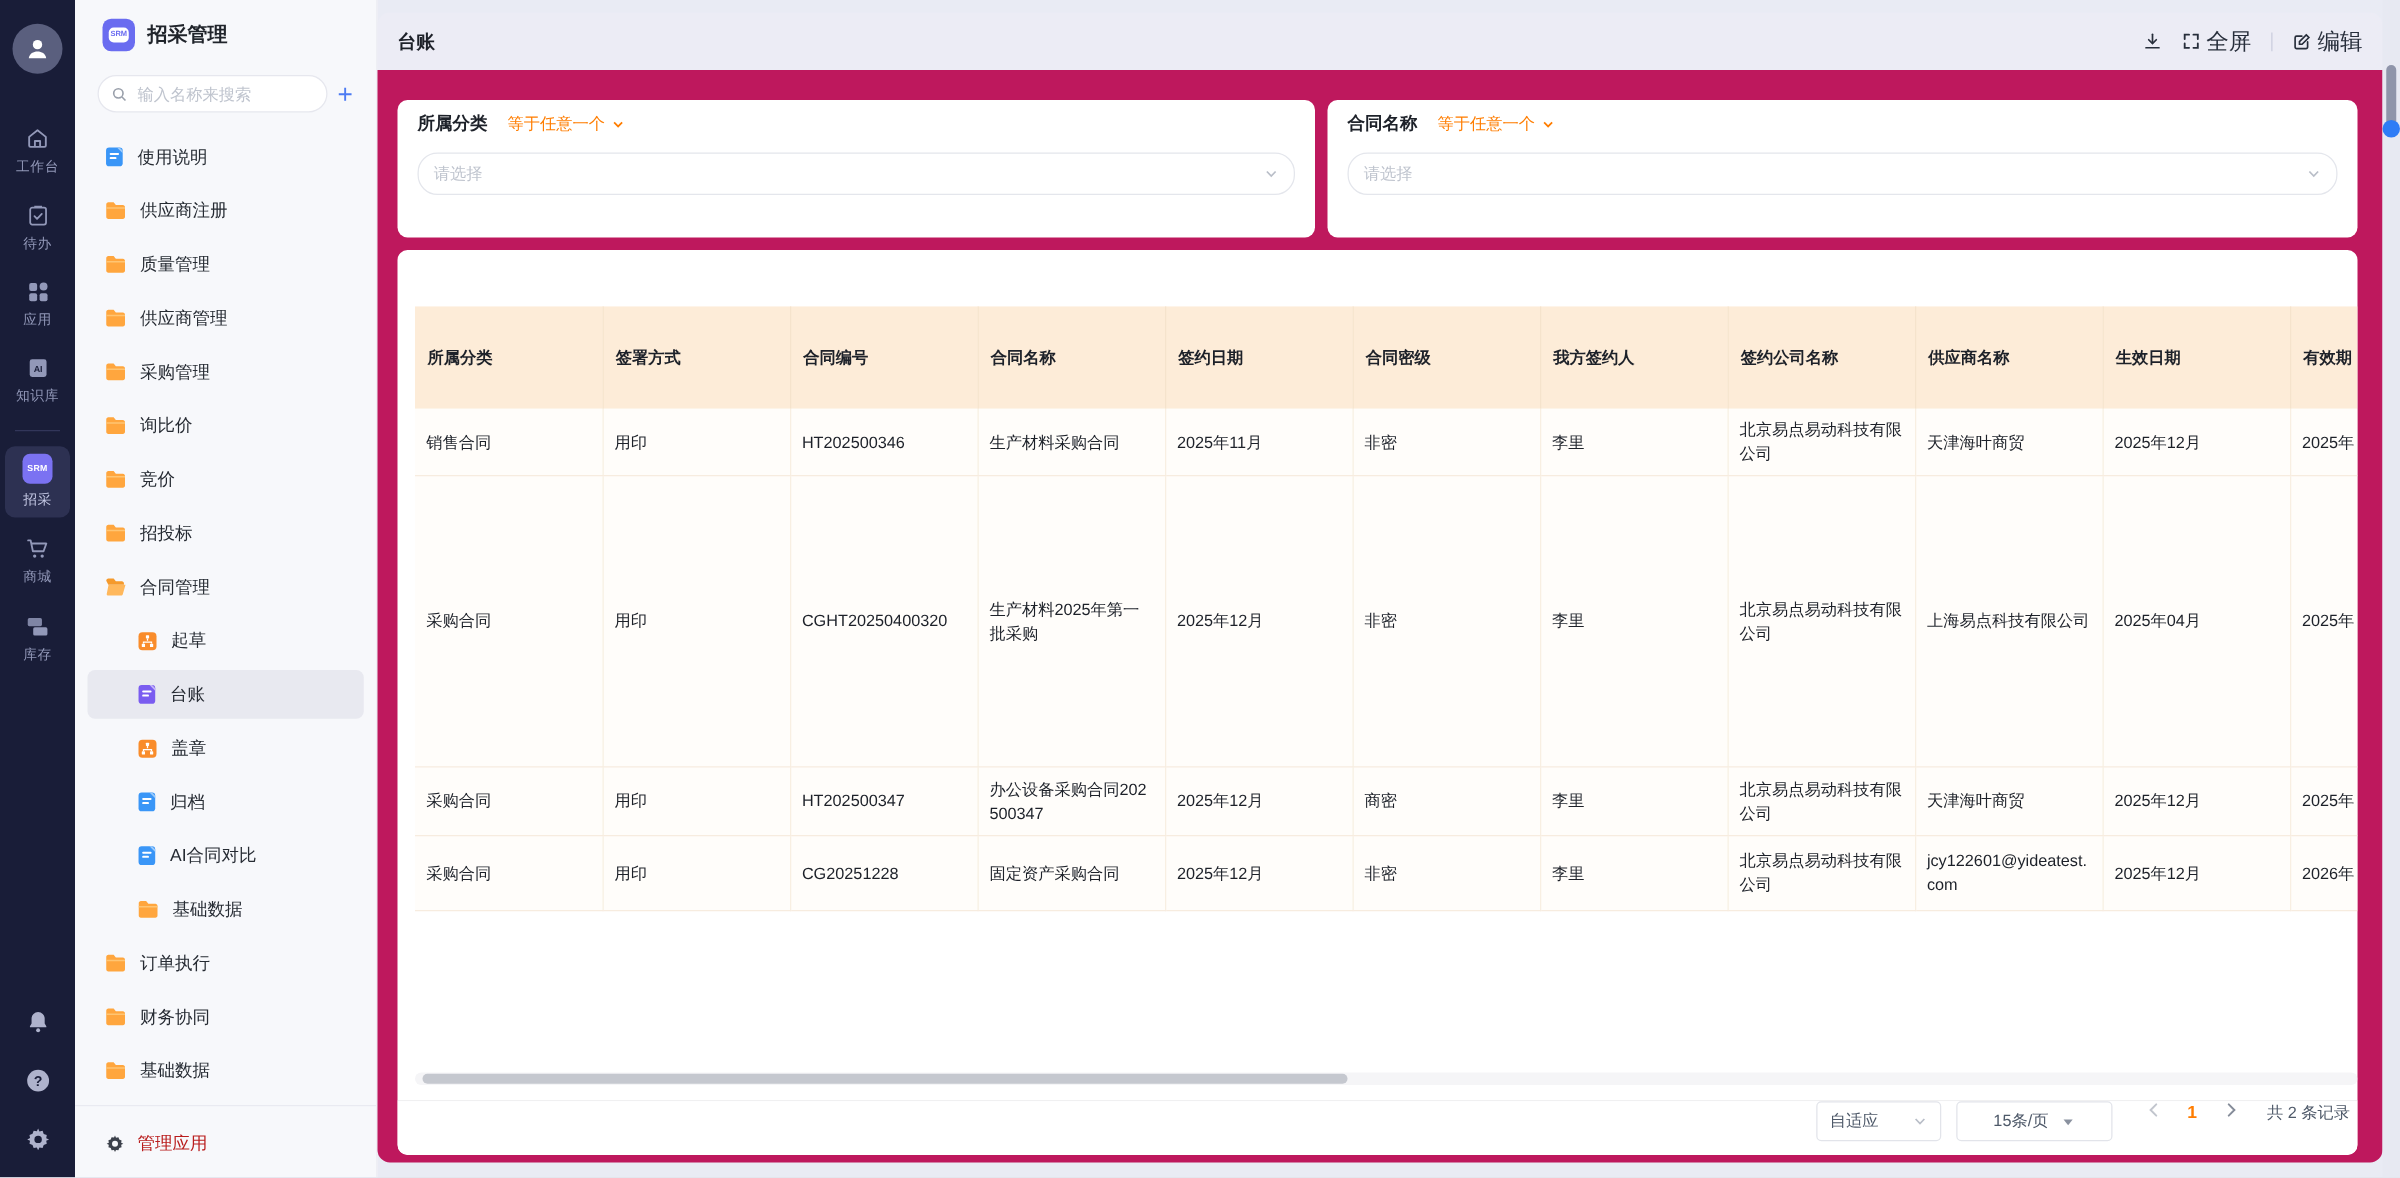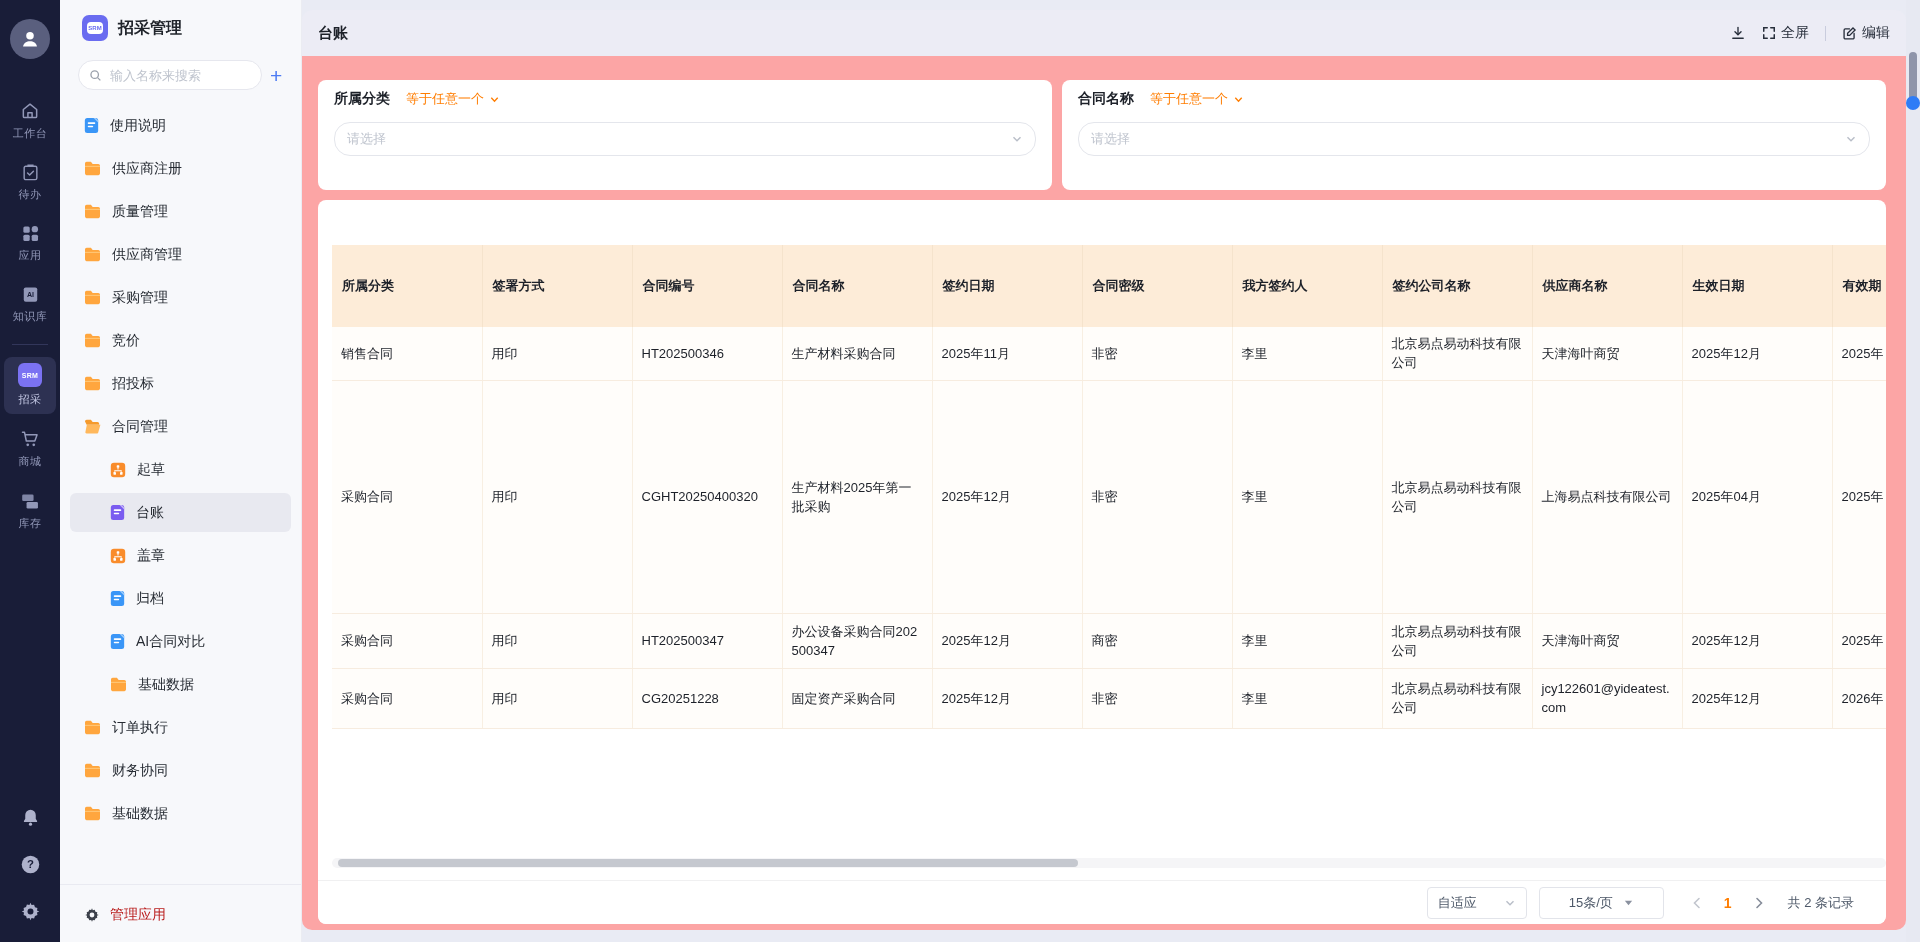--- a/index.html
+++ b/index.html
@@ -39,23 +39,23 @@
   .menu-item>*{position:relative;}
   #sb-divider{position:absolute;left:0;right:0;top:884px;height:1px;background:#e9eaf1;}
   #sb-footer{position:absolute;left:24px;top:898px;height:34px;display:flex;align-items:center;gap:10px;cursor:pointer;}
   #sb-footer .m-label{font-size:14px;color:#b91c1c;}
 
   
   #main{position:absolute;left:302px;top:10px;width:1604px;height:920px;}
   #main-header{position:absolute;left:0;top:0;right:0;height:46px;background:#ececf5;border-radius:10px 10px 0 0;display:flex;align-items:center;padding:0 16px;}
   #page-title{font-size:15px;font-weight:700;color:#1d2129;}
   #header-actions{margin-left:auto;display:flex;align-items:center;gap:16px;color:#272e3b;}
-  .hdr-btn{display:flex;align-items:center;gap:5px;font-size:14px;cursor:pointer;color:#272e3b;}
+  .hdr-btn{display:flex;align-items:center;gap:5px;font-size:18px;cursor:pointer;color:#272e3b;}
   .hdr-sep{width:1px;height:15px;background:#c9ccdd;}
-  #panel-body{position:absolute;left:0;top:46px;right:0;bottom:0;background:#fca5a5;border-radius:0 0 10px 10px;}
+  #panel-body{position:absolute;left:0;top:46px;right:0;bottom:0;background:#be185d;border-radius:0 0 10px 10px;}
 
   
   #filter-row{position:absolute;left:16px;top:24px;right:20px;display:flex;gap:10px;}
   .filter-card{background:#fff;border-radius:8px;height:110px;position:relative;}
   .filter-card.c0{width:734px;}
   .filter-card.c1{flex:1;}
   .fc-labels{position:absolute;left:16px;top:10px;display:flex;align-items:center;gap:16px;}
   .fc-name{font-size:14px;font-weight:700;color:#1d2129;}
   .fc-op{font-size:13px;color:#ff7d00;display:flex;align-items:center;gap:5px;cursor:pointer;}
   .fc-select{position:absolute;left:16px;right:16px;top:42px;height:34px;border:1px solid #e4e6ec;border-radius:16px;background:#fff;display:flex;align-items:center;padding:0 12px;cursor:pointer;}
@@ -76,21 +76,21 @@
   table.ledger tr.row-0 td{height:53px;}
   table.ledger tr.row-1 td{height:233px;}
   table.ledger tr.row-2 td{height:55px;}
   table.ledger tr.row-3 td{height:60px;}
 
   
   #hscroll{position:absolute;left:14px;top:658px;width:1554px;height:10px;border-radius:5px;background:#f5f5f7;}
   #hscroll-thumb{position:absolute;left:6px;top:1px;width:740px;height:8px;border-radius:4px;background:#c5c8cf;cursor:pointer;}
 
   
-  #pagination{position:absolute;left:0;right:0;bottom:0;height:44px;border-top:1px solid #f0f0f1;display:flex;align-items:center;justify-content:flex-end;padding-right:32px;background:#fff;border-radius:0 0 8px 8px;}
+  #pagination{position:absolute;left:0;right:0;bottom:0;height:44px;border-top:1px solid #f0f0f1;display:flex;align-items:flex-start;justify-content:flex-end;padding-right:6px;background:#fff;border-radius:0 0 8px 8px;}
   .pg-select{height:32px;border:1px solid #e2e4ea;border-radius:4px;display:flex;align-items:center;padding:0 10px;gap:10px;font-size:13px;color:#4e5969;cursor:pointer;background:#fff;}
   #pg-fit{width:100px;}
   #pg-size{width:125px;margin-left:12px;justify-content:center;}
   .pg-arrow{color:#c2c6ce;cursor:pointer;display:flex;}
   #pg-prev{margin-left:26px;}
   #pg-page{margin:0 20px;font-size:14px;font-weight:700;color:#ff7d00;cursor:pointer;}
   #pg-next{color:#868d9a;}
   #pg-total{margin-left:22px;font-size:13px;color:#4e5969;}
 
   
@@ -260,20 +260,29 @@
           <span class="m-label">供应商管理</span>
         </div>
         <div class="menu-item">
           <span class="icon">
             <svg width="17" height="15" viewBox="0 0 20 18">
               <path fill="#FFA63E" d="M1 3.1C1 2 1.9 1 3 1h5.1l2.1 2.6H17c1.1 0 2 1 2 2.1v9.1c0 1.2-.9 2.2-2 2.2H3c-1.1 0-2-1-2-2.2z"></path>
               <path fill="#FFC573" d="M1 5.8h18v1.4H1z"></path>
             </svg>
           </span>
           <span class="m-label">采购管理</span>
+        </div>
+        <div class="menu-item">
+          <span class="icon">
+            <svg width="17" height="15" viewBox="0 0 20 18">
+              <path fill="#FFA63E" d="M1 3.1C1 2 1.9 1 3 1h5.1l2.1 2.6H17c1.1 0 2 1 2 2.1v9.1c0 1.2-.9 2.2-2 2.2H3c-1.1 0-2-1-2-2.2z"></path>
+              <path fill="#FFC573" d="M1 5.8h18v1.4H1z"></path>
+            </svg>
+          </span>
+          <span class="m-label">询比价</span>
         </div>
         <div class="menu-item">
           <span class="icon">
             <svg width="17" height="15" viewBox="0 0 20 18">
               <path fill="#FFA63E" d="M1 3.1C1 2 1.9 1 3 1h5.1l2.1 2.6H17c1.1 0 2 1 2 2.1v9.1c0 1.2-.9 2.2-2 2.2H3c-1.1 0-2-1-2-2.2z"></path>
               <path fill="#FFC573" d="M1 5.8h18v1.4H1z"></path>
             </svg>
           </span>
           <span class="m-label">竞价</span>
         </div>

